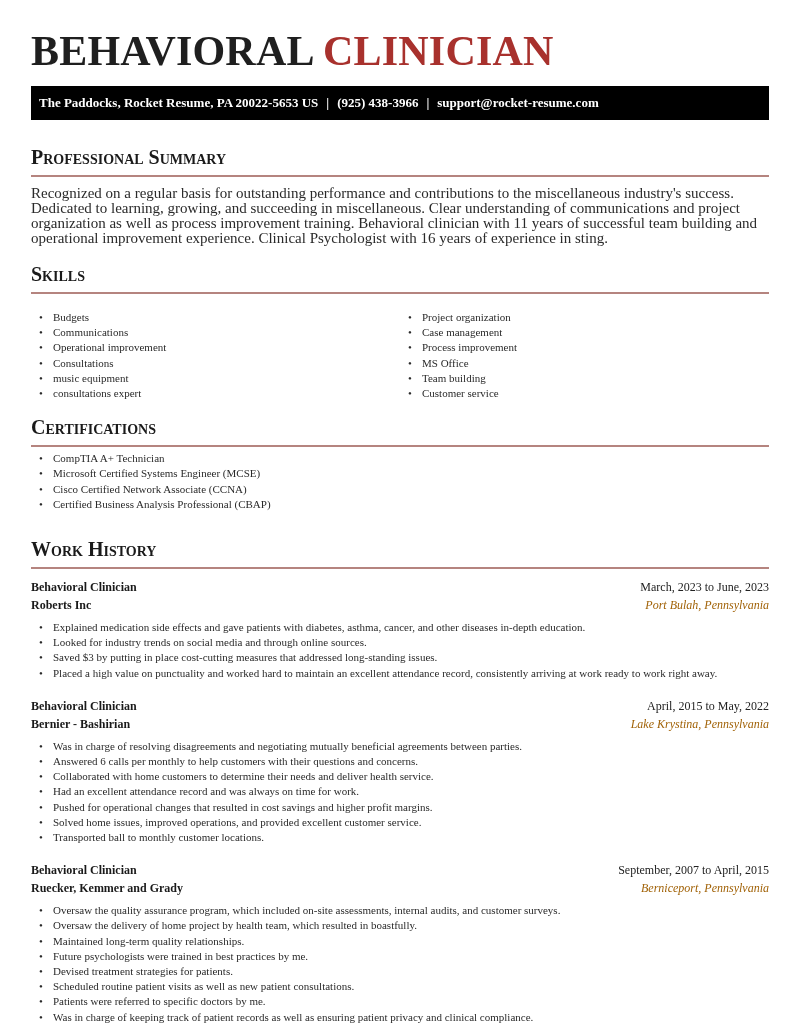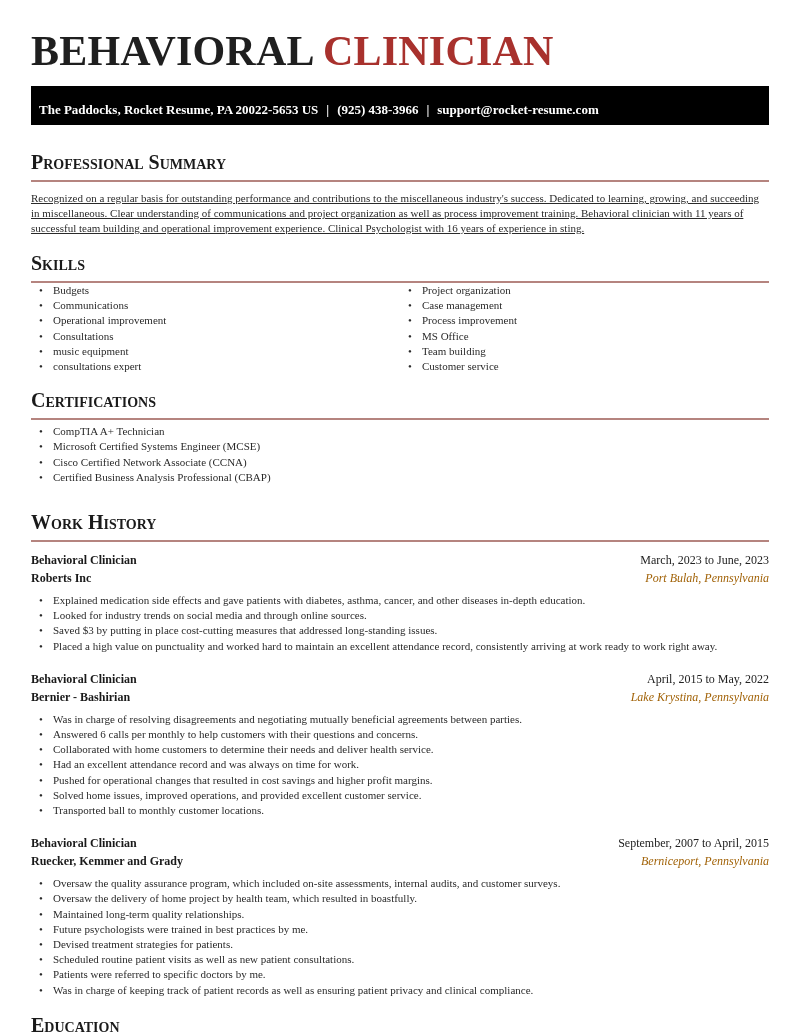--- a/index.html
+++ b/index.html
@@ -1,28 +1,28 @@
 <!DOCTYPE html>
 <html><head>
   <meta charset="utf-8">
   <style>
     html, body { margin: 0; padding: 0; background: #ffffff; }
     body { width: 800px; height: 1035px; overflow: hidden; font-family: "Liberation Serif", serif; color: #222; }
     .page { position: relative; padding: 0 31px; }
     .title { margin: 0; padding-top: 28px; font-size: 42px; font-weight: bold; letter-spacing: 0.2px; line-height: 46px; color: #1f1f1f; }
     .title .accent { color: #a8312d; }
-    .contact-bar { margin-top: 12px; background: #000; color: #fff; font-weight: bold; font-size: 13px; height: 25px; line-height: 33px; padding: 7px 8px; }
+    .contact-bar { margin-top: 12px; background: #000; color: #fff; font-weight: bold; font-size: 13px; height: 34px; line-height: 33px; padding: 0 8px; }
     .contact-bar .sep { margin: 0 8px; }
     .section-heading { margin: 24px 0 0 0; font-size: 20px; font-weight: bold; font-variant: small-caps; color: #1a1a1a; line-height: 26px; }
     .divider { height: 2px; background: #b5847f; margin-top: 5px; }
-    .summary { font-size: 11px; line-height: 15px; margin-top: 9px; color: #2a2a2a; text-decoration: underline; }
+    .summary { font-size: 15px; line-height: 15px; margin-top: 9px; color: #2a2a2a; }
     ul { margin: 0; padding: 0; list-style: none; }
     li { position: relative; padding-left: 22px; font-size: 11px; line-height: 15.2px; color: #2a2a2a; }
     li::before { content: "\2022"; position: absolute; left: 8px; top: 0; font-size: 11px; }
-    .skills { display: flex; margin-top: 0; }
+    .skills { display: flex; margin-top: 16px; }
     .skills ul { width: 50%; }
     .certs { margin-top: 4px; }
     .job { margin-top: 9px; }
     .job + .job { margin-top: 16px; }
     .job-row { display: flex; justify-content: space-between; font-size: 12px; line-height: 18px; }
     .job-title, .job-company { font-weight: bold; color: #1a1a1a; }
     .job-dates { color: #222; }
     .job-location { font-style: italic; color: #a16207; }
     .job ul { margin-top: 6px; }
     .section-heading.work { }

